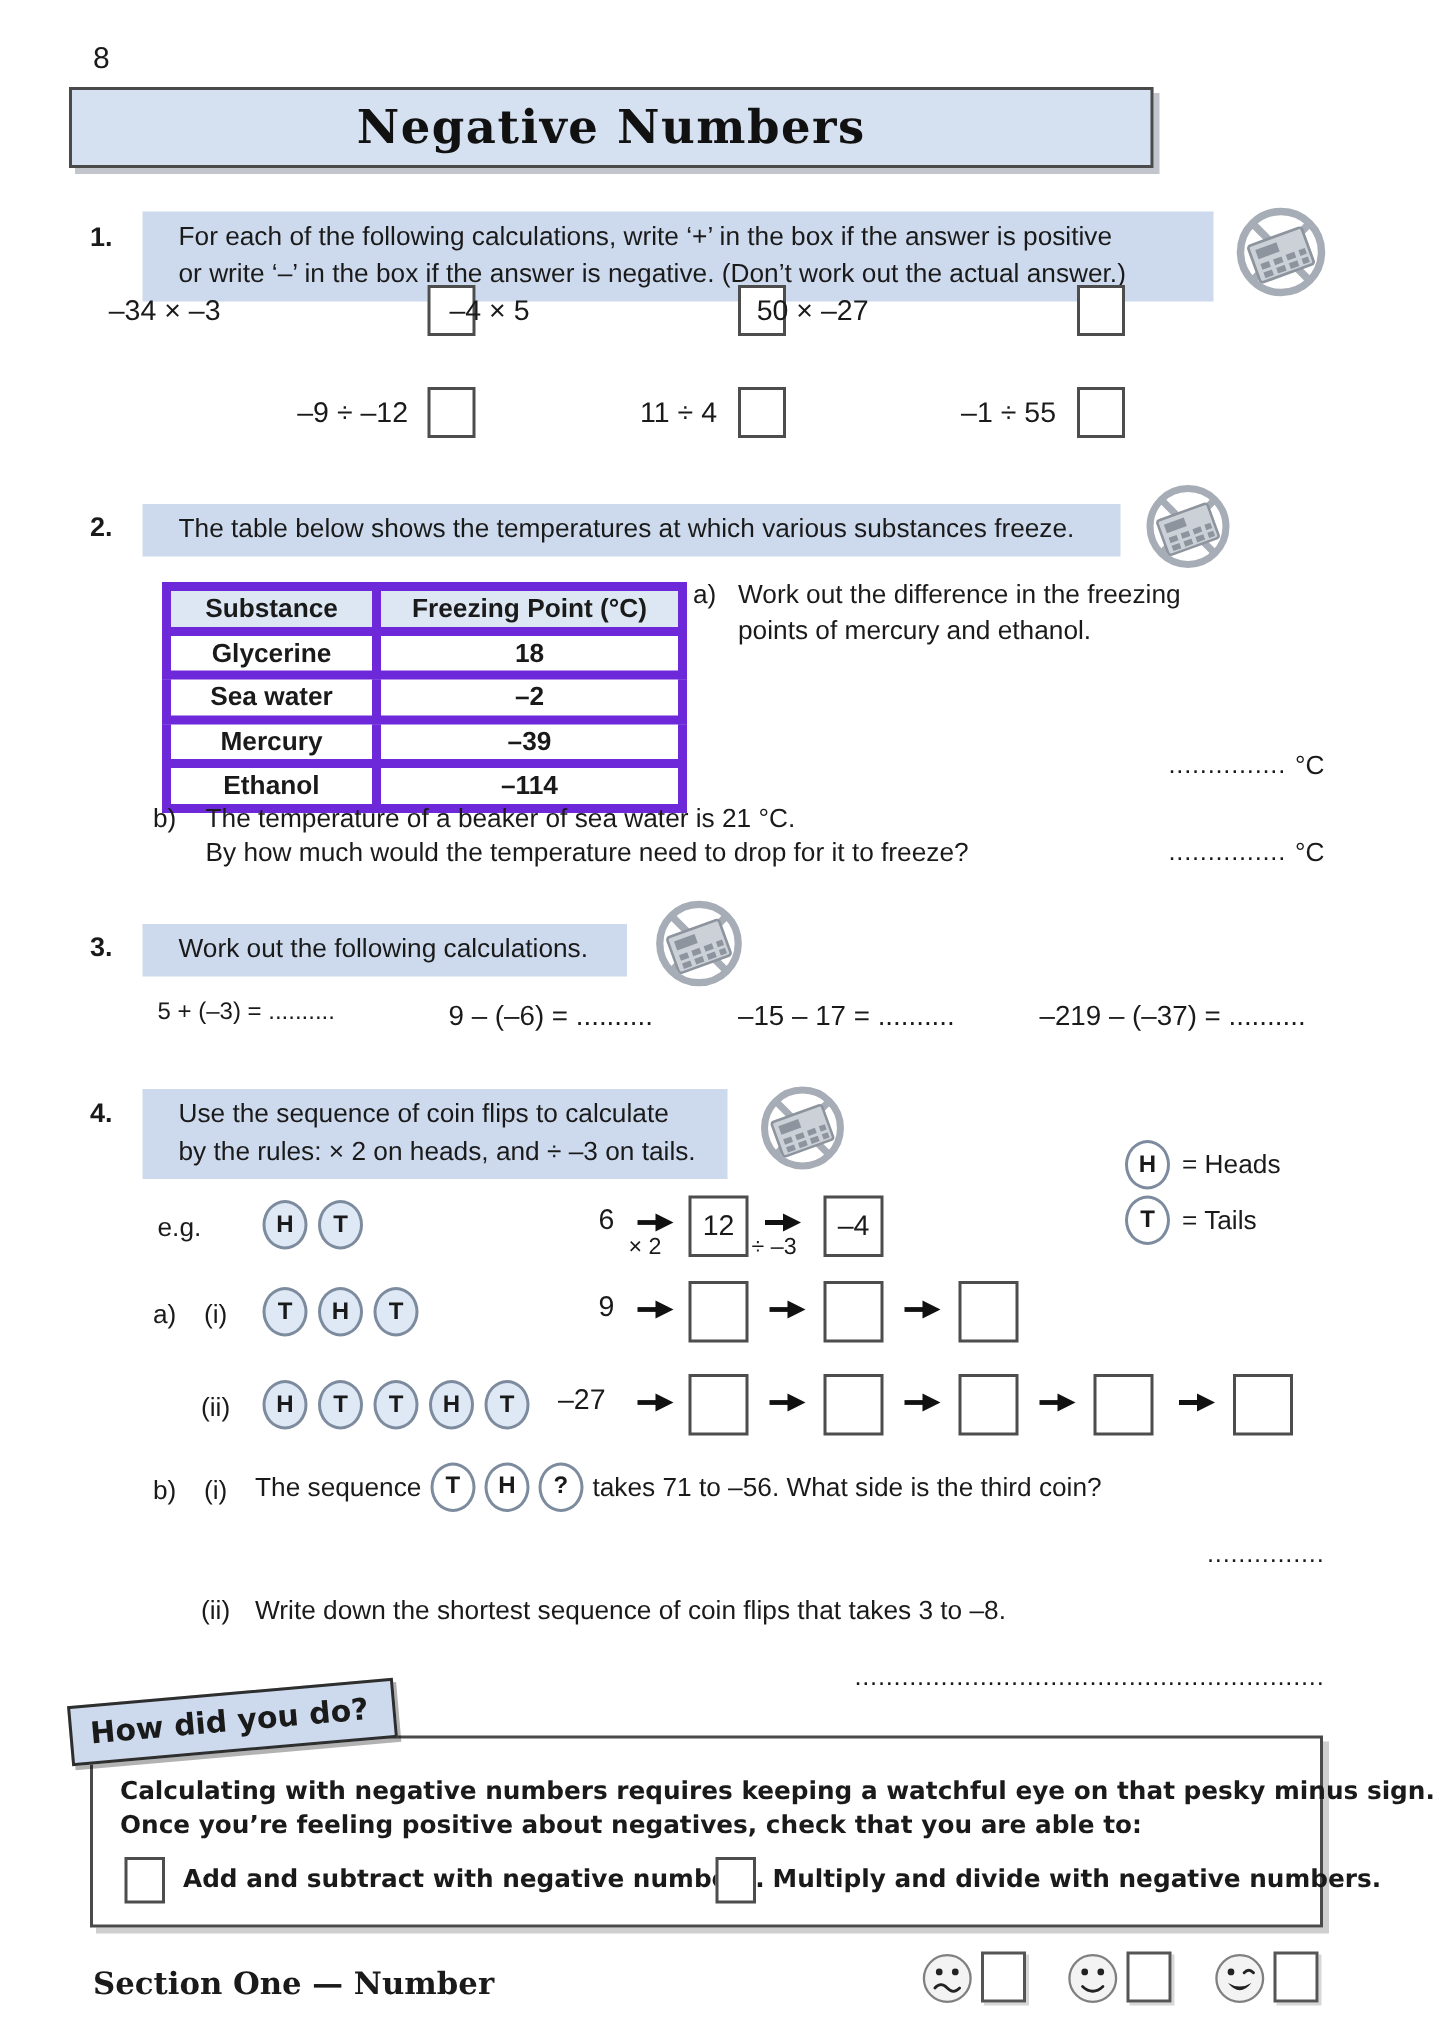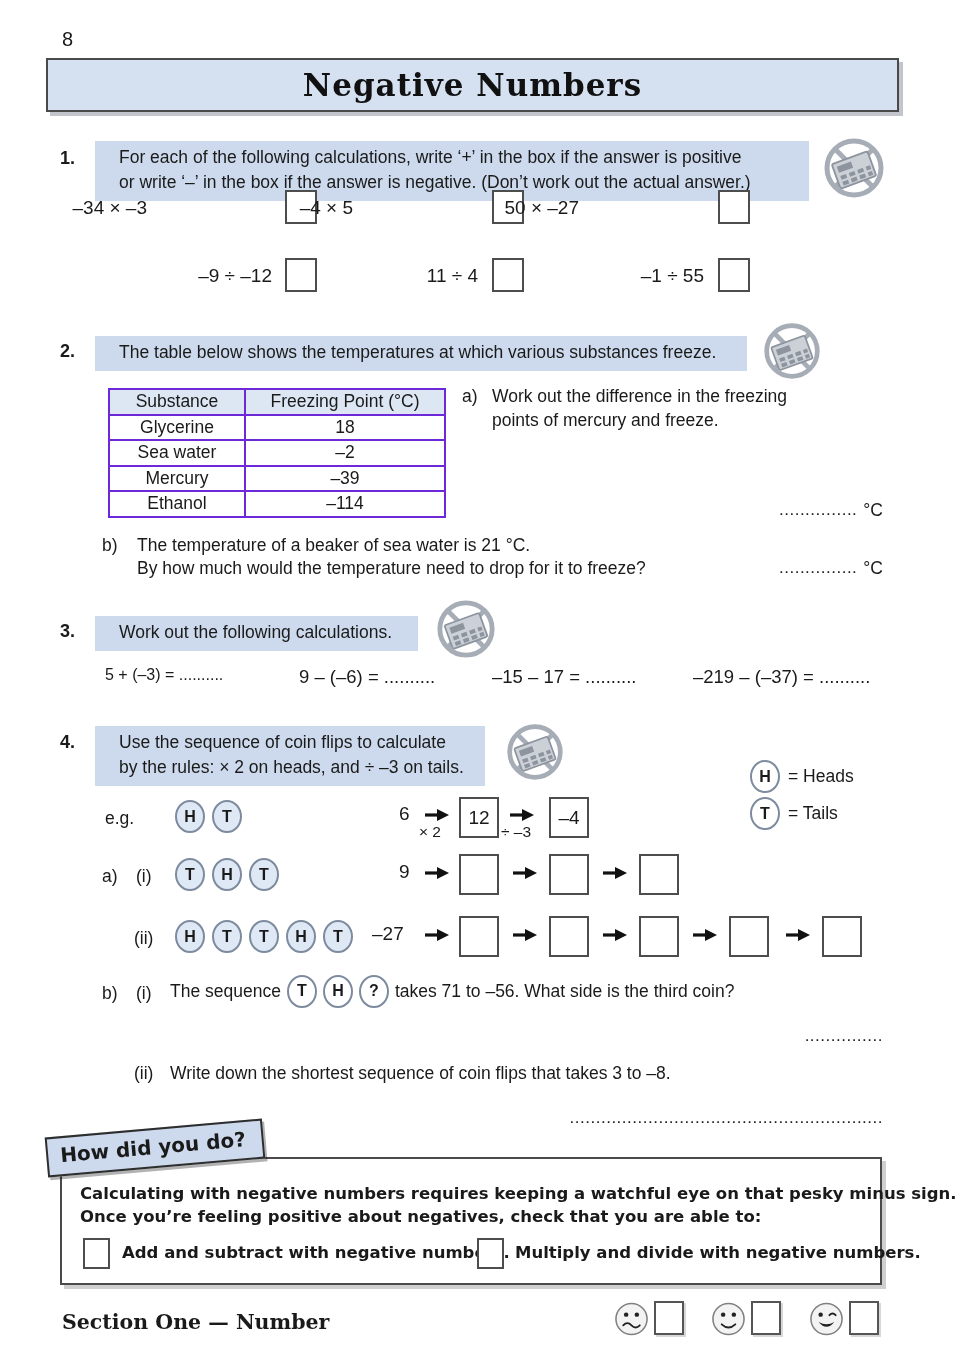--- a/index.html
+++ b/index.html
@@ -1,39 +1,39 @@
 <!DOCTYPE html>
 <html><head>
 <meta charset="utf-8">
 <style>
   html,body{margin:0;padding:0;background:#fff}
   .page{position:relative;width:961px;height:1360px;background:#ffffff;
         font-family:"Liberation Sans",sans-serif;color:#1a1a1a;overflow:hidden}
   .abs{position:absolute}
   .pagenum{position:absolute;left:62px;top:28px;font-size:20px}
-  .titlebar{position:absolute;left:46px;top:58px;width:853px;height:54px;background:#d5e0f0;
+  .titlebar{position:absolute;left:46px;top:58px;width:723px;height:54px;background:#d5e0f0;
             border:2px solid #4a4a4a;box-shadow:4px 4px 0 #c2c6cc;display:flex;align-items:center;justify-content:center;box-sizing:border-box}
   .titlebar span{font-family:"DejaVu Serif",serif;font-weight:bold;font-size:31px;letter-spacing:1px;color:#111}
   .qnum{position:absolute;font-weight:bold;font-size:18px}
   .hlblock{position:absolute;background:#cddaed;font-size:17.5px;line-height:25px;
            padding:4px 10px 6px 24px;box-sizing:border-box}
   .calcicon{position:absolute}
   .arrow{position:absolute}
   .expr{position:absolute;font-size:19px;white-space:nowrap}
   .wbox{position:absolute;width:32px;height:34px;background:#fff;border:2px solid #4d4d4d;box-sizing:border-box}
   .sbox{position:absolute;width:40px;height:41px;background:#fff;border:2px solid #4d4d4d;box-sizing:border-box;
         display:flex;align-items:center;justify-content:center;font-size:19px}
   .coin{position:absolute;width:30px;height:33px;border-radius:50%;border:2px solid #7d8b9e;background:#dfe8f5;
         display:flex;align-items:center;justify-content:center;font-weight:bold;font-size:16px;box-sizing:border-box}
   .coin.inline{position:static;flex:0 0 auto}
   .coin.white{background:#ffffff}
   .t17{font-size:17.5px;line-height:24px}
   .dots{font-size:17px;letter-spacing:.5px;white-space:nowrap}
   .ftable{position:absolute;left:108px;top:388px;border-collapse:collapse;background:#fff}
-  .ftable td,.ftable th{border:2px solid #6d28d9;text-align:center;font-weight:normal;font-size:17.5px;height:23.5px;padding:0 6px}
+  .ftable td,.ftable th{border:6px solid #6d28d9;text-align:center;font-weight:bold;font-size:17.5px;height:23.5px;padding:0 6px}
   .ftable th{background:#dde7f4}
   .ftable .c1{width:122px}
   .ftable .c2{width:186px}
   .oplabel{position:absolute;font-size:15.5px;white-space:nowrap}
   .flexrow{position:absolute;display:flex;align-items:center;gap:6px;font-size:17.5px}
   .legendrow{position:absolute;display:flex;align-items:center;gap:8px;font-size:17.5px}
   .rev-box{position:absolute;left:60px;top:1157px;width:822px;height:128px;border:2px solid #4a4a4a;
            background:#fff;box-shadow:4px 4px 0 #cfcfcf;box-sizing:border-box}
   .banner{position:absolute;left:46px;top:1128px;background:#cddaed;border:2px solid #2e2e2e;
           padding:5px 16px 7px 12px;font-weight:bold;font-size:20px;transform:rotate(-5deg);
@@ -149,21 +149,21 @@
       <td>–39</td>
     </tr>
     <tr>
       <td>Ethanol</td>
       <td>–114</td>
     </tr>
   </tbody>
     </table>
 
   <span class="t17 abs" style="left:462px;top:384px;font-weight:normal">a)</span>
-  <div class="t17 abs" style="left:492px;top:384px;width:345px">Work out the difference in the freezing points of mercury and freeze.</div>
+  <div class="t17 abs" style="left:492px;top:384px;width:345px">Work out the difference in the freezing points of mercury and ethanol.</div>
   <div class="flexrow" style="right:78px;top:498px">
     <span class="dots">...............</span>
     <span class="t17">°C</span>
   </div>
 
   <span class="t17 abs" style="left:102px;top:533px">b)</span>
   <div class="t17 abs" style="left:137px;top:533px">The temperature of a beaker of sea water is 21 °C.</div>
   <div class="t17 abs" style="left:137px;top:556px">By how much would the temperature need to drop for it to freeze?</div>
   <div class="flexrow" style="right:78px;top:556px">
     <span class="dots">...............</span>

